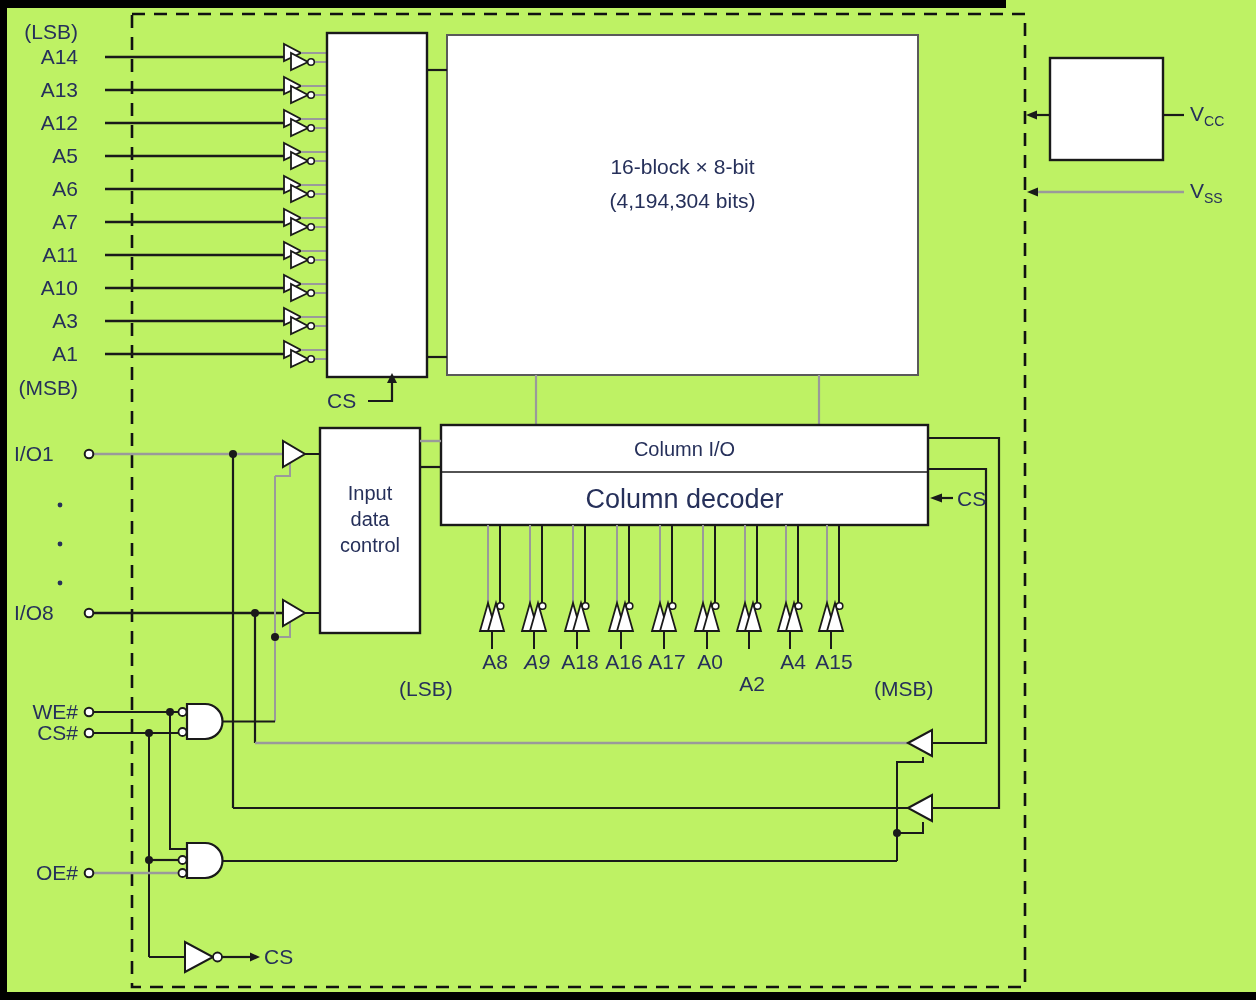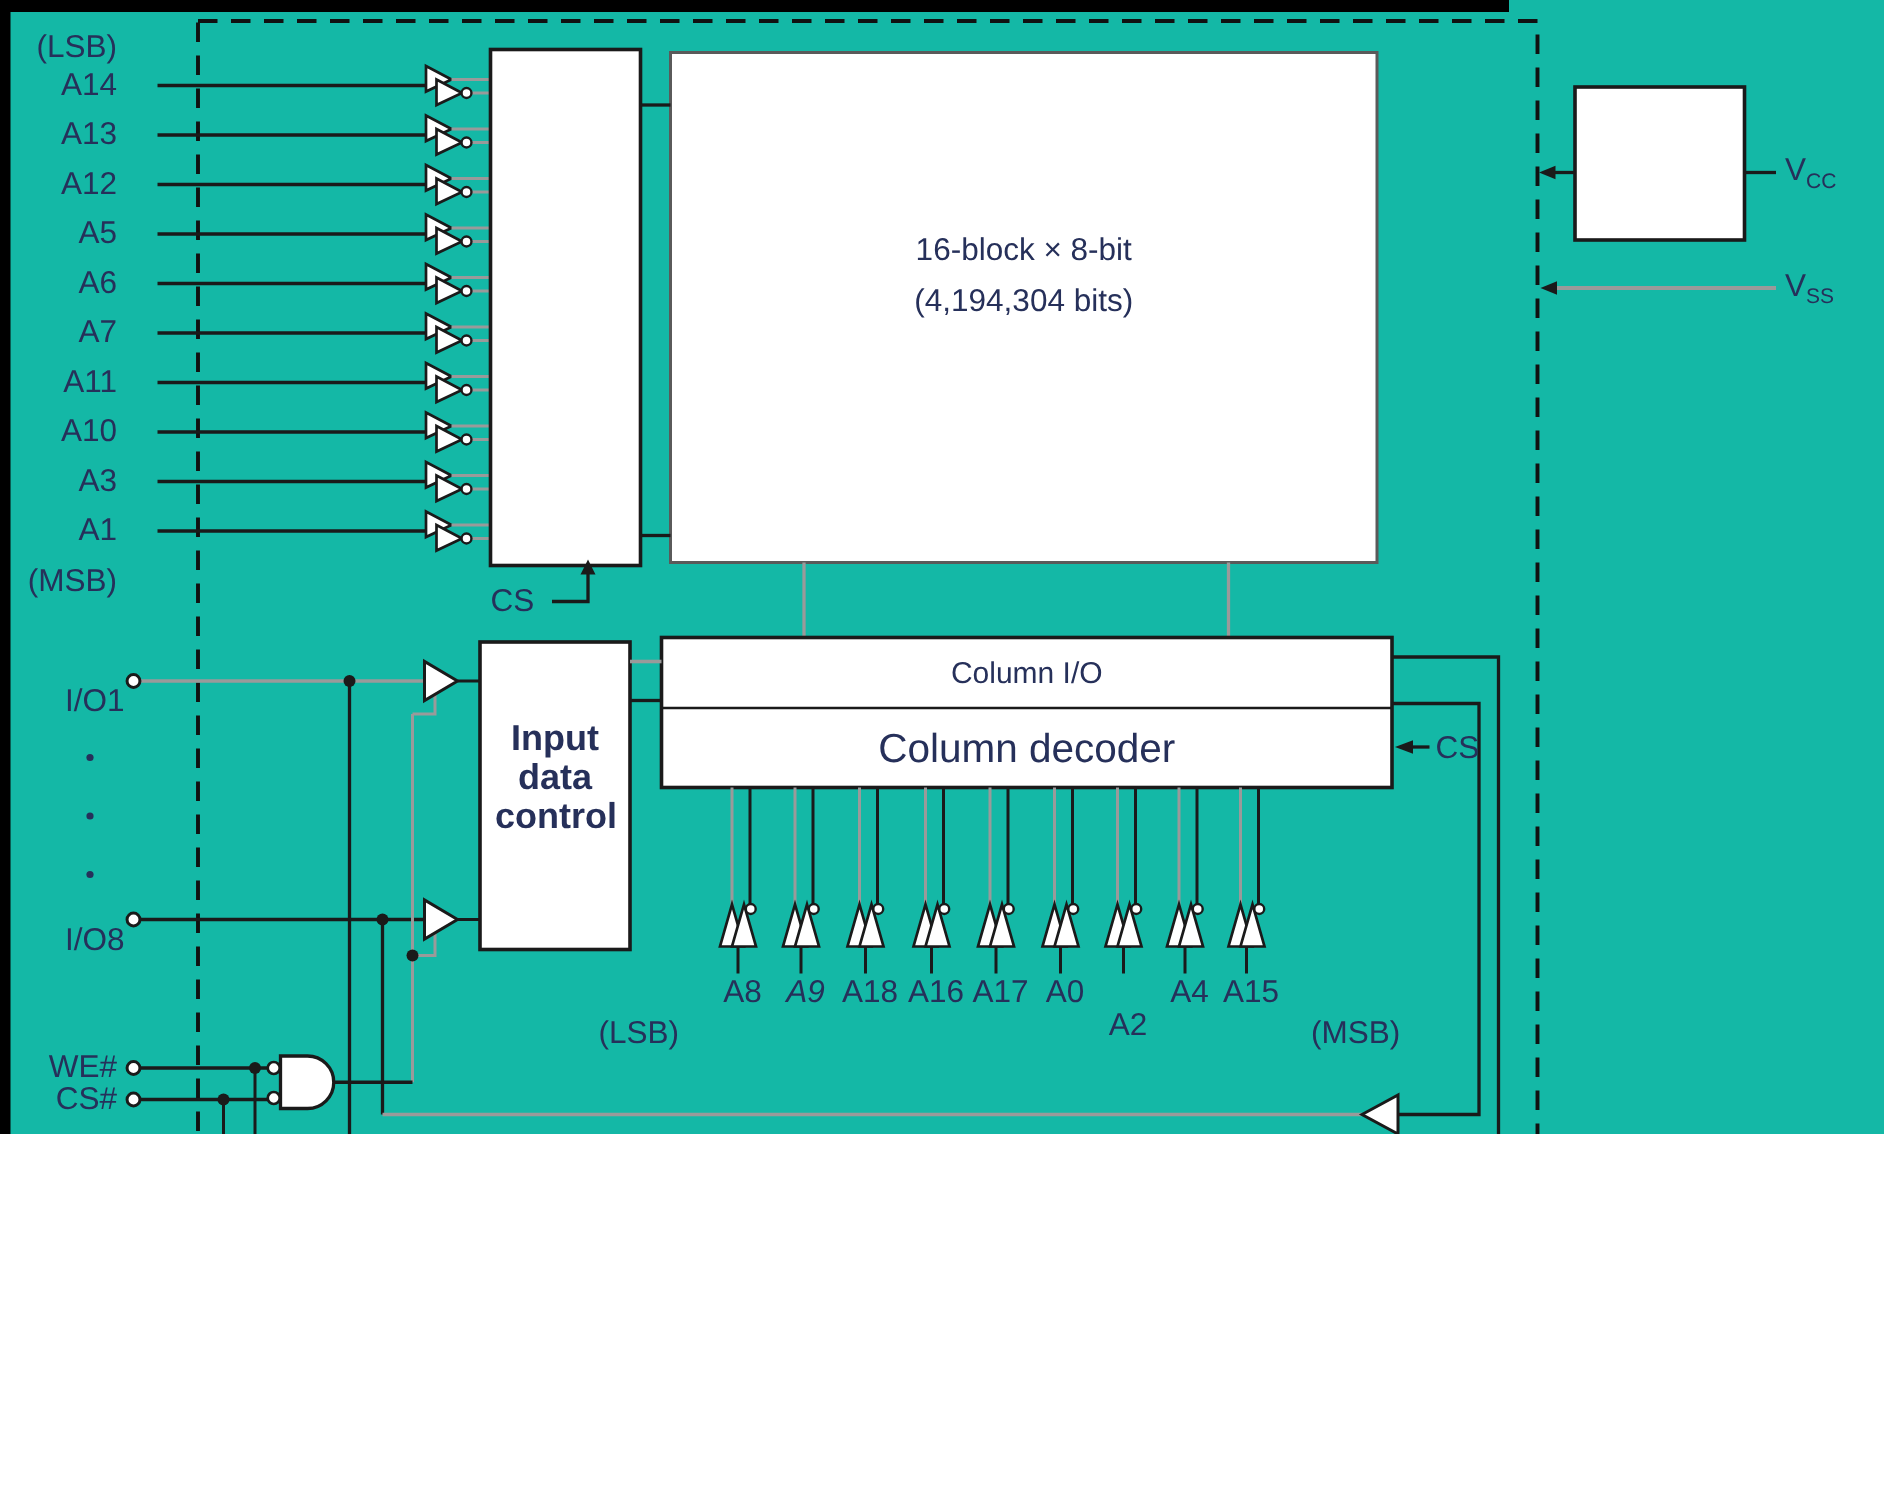--- a/index.html
+++ b/index.html
@@ -1,23 +1,23 @@
 <!DOCTYPE html>
 <html><head>
 <meta charset="utf-8">
 <style>
   html,body{margin:0;padding:0;background:#ffffff;}
-  #stage{position:relative;width:1256px;height:756px;background:#14b8a6;overflow:hidden;
+  #stage{position:relative;width:1256px;height:1000px;background:#bef264;overflow:hidden;
          font-family:"Liberation Sans", sans-serif;}
   #art{position:absolute;left:0;top:0;}
   .bar{position:absolute;background:#000;}
   .lbl{position:absolute;font-size:21px;line-height:26px;color:#26305a;white-space:nowrap;}
   .ra{left:10px;width:68px;text-align:right;}
   .ctl{left:10px;width:68px;text-align:right;}
-  .iol{left:14px;width:69px;text-align:right;margin-top:14px;}
+  .iol{left:14px;width:69px;}
   .blocklbl{white-space:normal;text-align:center;}
   .colpinlbl{width:48px;text-align:center;}
   .vsub{font-size:14px;}
   .memtxt{position:absolute;left:447px;top:150px;width:471px;text-align:center;
           font-size:21px;line-height:34px;color:#26305a;}
 </style>
 </head>
 <body>
 
 <div id="stage">
@@ -225,21 +225,21 @@
   <div class="lbl colpinlbl" style="left:686px;top:649px;">A0</div>
   <div class="lbl colpinlbl" style="left:728px;top:649px;margin-top:22px;">A2</div>
   <div class="lbl colpinlbl" style="left:769px;top:649px;">A4</div>
   <div class="lbl colpinlbl" style="left:810px;top:649px;">A15</div>
   <div class="lbl" style="left:399px;top:676px;">(LSB)</div>
   <div class="lbl" style="left:874px;top:676px;">(MSB)</div>
 
   <div class="lbl iol" style="top:441px;">I/O1</div>
   <div class="lbl iol" style="top:600px;">I/O8</div>
 
-  <div class="lbl blocklbl" style="left:330px;top:480px;width:80px;font-size:24px;font-weight:bold;">Input data control</div>
+  <div class="lbl blocklbl" style="left:330px;top:480px;width:80px;font-size:20px;">Input data control</div>
 
   <div class="lbl ctl" style="top:699px;">WE#</div>
   <div class="lbl ctl" style="top:720px;">CS#</div>
   <div class="lbl ctl" style="top:860px;">OE#</div>
 
   <div class="lbl" style="left:264px;top:944px;">CS</div>
 
   <div class="lbl" style="left:1190px;top:101px;">
     <span>V</span><sub class="vsub">CC</sub>
   </div>

